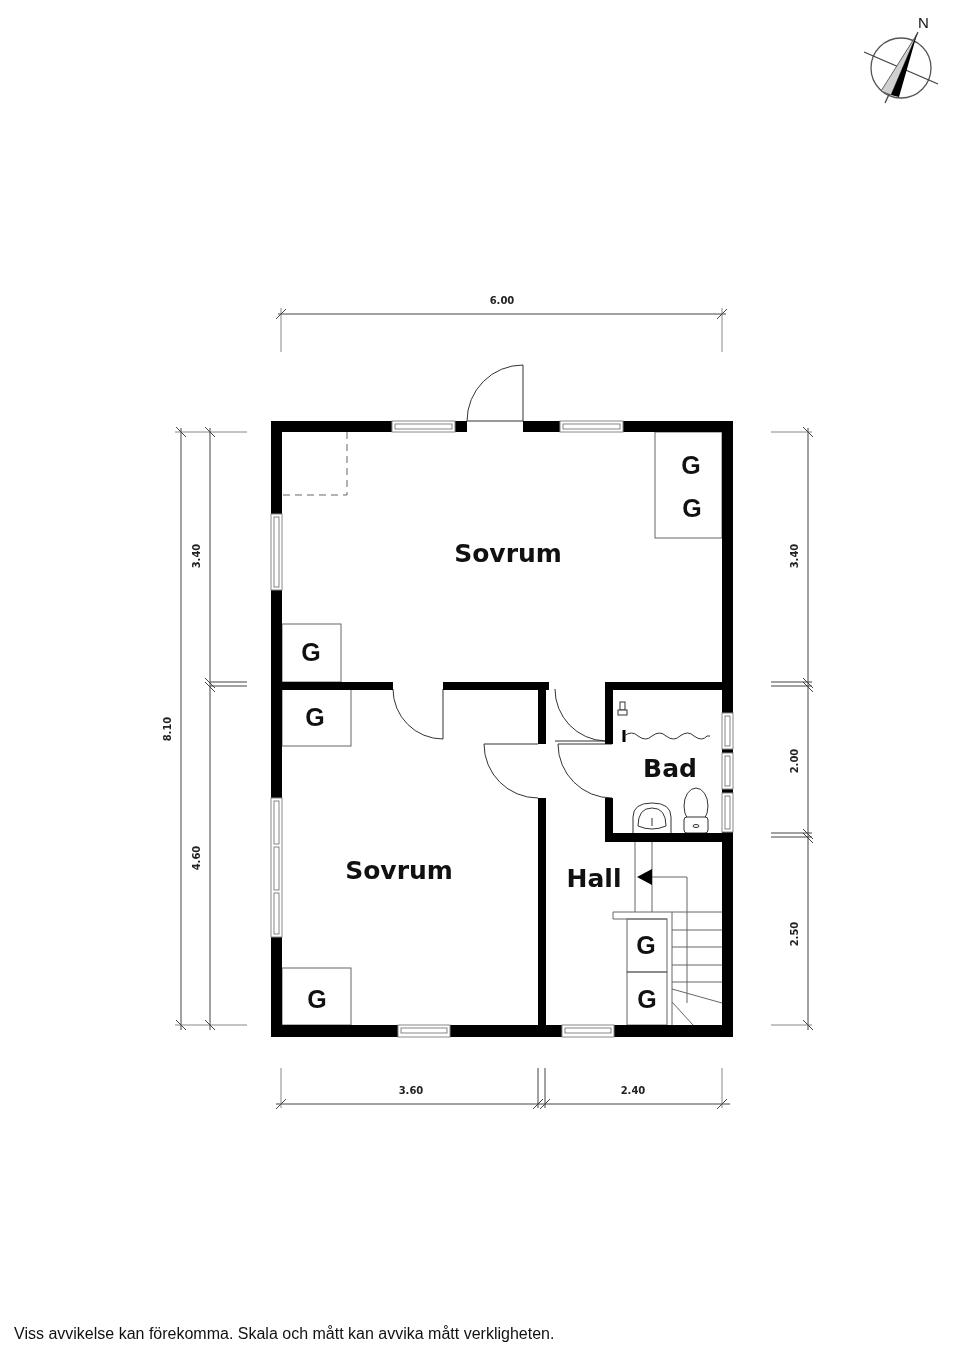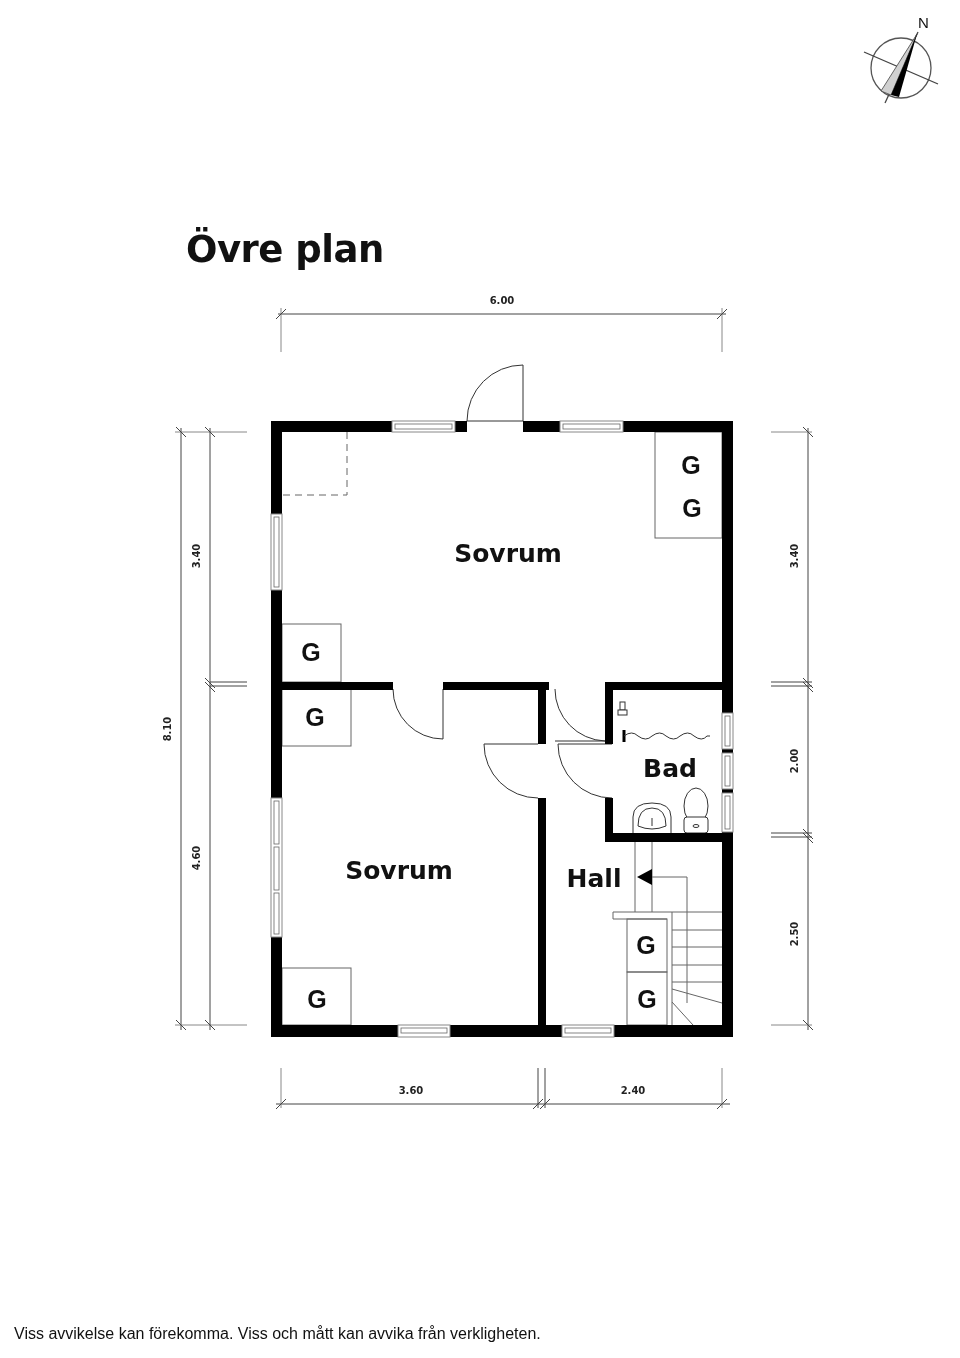--- a/index.html
+++ b/index.html
@@ -25,21 +25,20 @@
     }
     .compass-n {
       font-family: "Liberation Sans", sans-serif; font-size: 15px; fill: #111;
     }
   </style>
 </head>
 <body>
 
 <div id="stage">
 
-  <div class="title">Övre plan</div>
 
   <svg width="960" height="1358" viewBox="0 0 960 1358" xmlns="http://www.w3.org/2000/svg" style="position:absolute;left:0;top:0;">
 
     <g>
       <circle cx="901" cy="68" r="30" fill="none" stroke="#555" stroke-width="1.3"></circle>
       <line x1="864" y1="52" x2="938" y2="84" stroke="#444" stroke-width="1.3"></line>
       <line x1="918" y1="32" x2="885" y2="103" stroke="#444" stroke-width="1.3"></line>
       <polygon points="917,34 881,91 891,95" fill="#d0d0d0" stroke="#444" stroke-width="0.8"></polygon>
       <polygon points="917,34 891,95 899,97" fill="#000"></polygon>
       <text class="compass-n" x="918" y="28">N</text>
@@ -270,14 +269,14 @@
 
     <text class="g-label" x="691" y="474" font-size="25" text-anchor="middle">G</text>
     <text class="g-label" x="692" y="517" font-size="25" text-anchor="middle">G</text>
     <text class="g-label" x="311" y="661" font-size="25" text-anchor="middle">G</text>
     <text class="g-label" x="315" y="726" font-size="25" text-anchor="middle">G</text>
     <text class="g-label" x="317" y="1008" font-size="25" text-anchor="middle">G</text>
     <text class="g-label" x="646" y="954" font-size="25" text-anchor="middle">G</text>
     <text class="g-label" x="647" y="1008" font-size="25" text-anchor="middle">G</text>
   </svg>
 
-  <div class="disclaimer">Viss avvikelse kan förekomma. Viss och mått kan avvika från verkligheten.</div>
+  <div class="disclaimer">Viss avvikelse kan förekomma. Skala och mått kan avvika mått verkligheten.</div>
 </div>
 
 </body></html>

